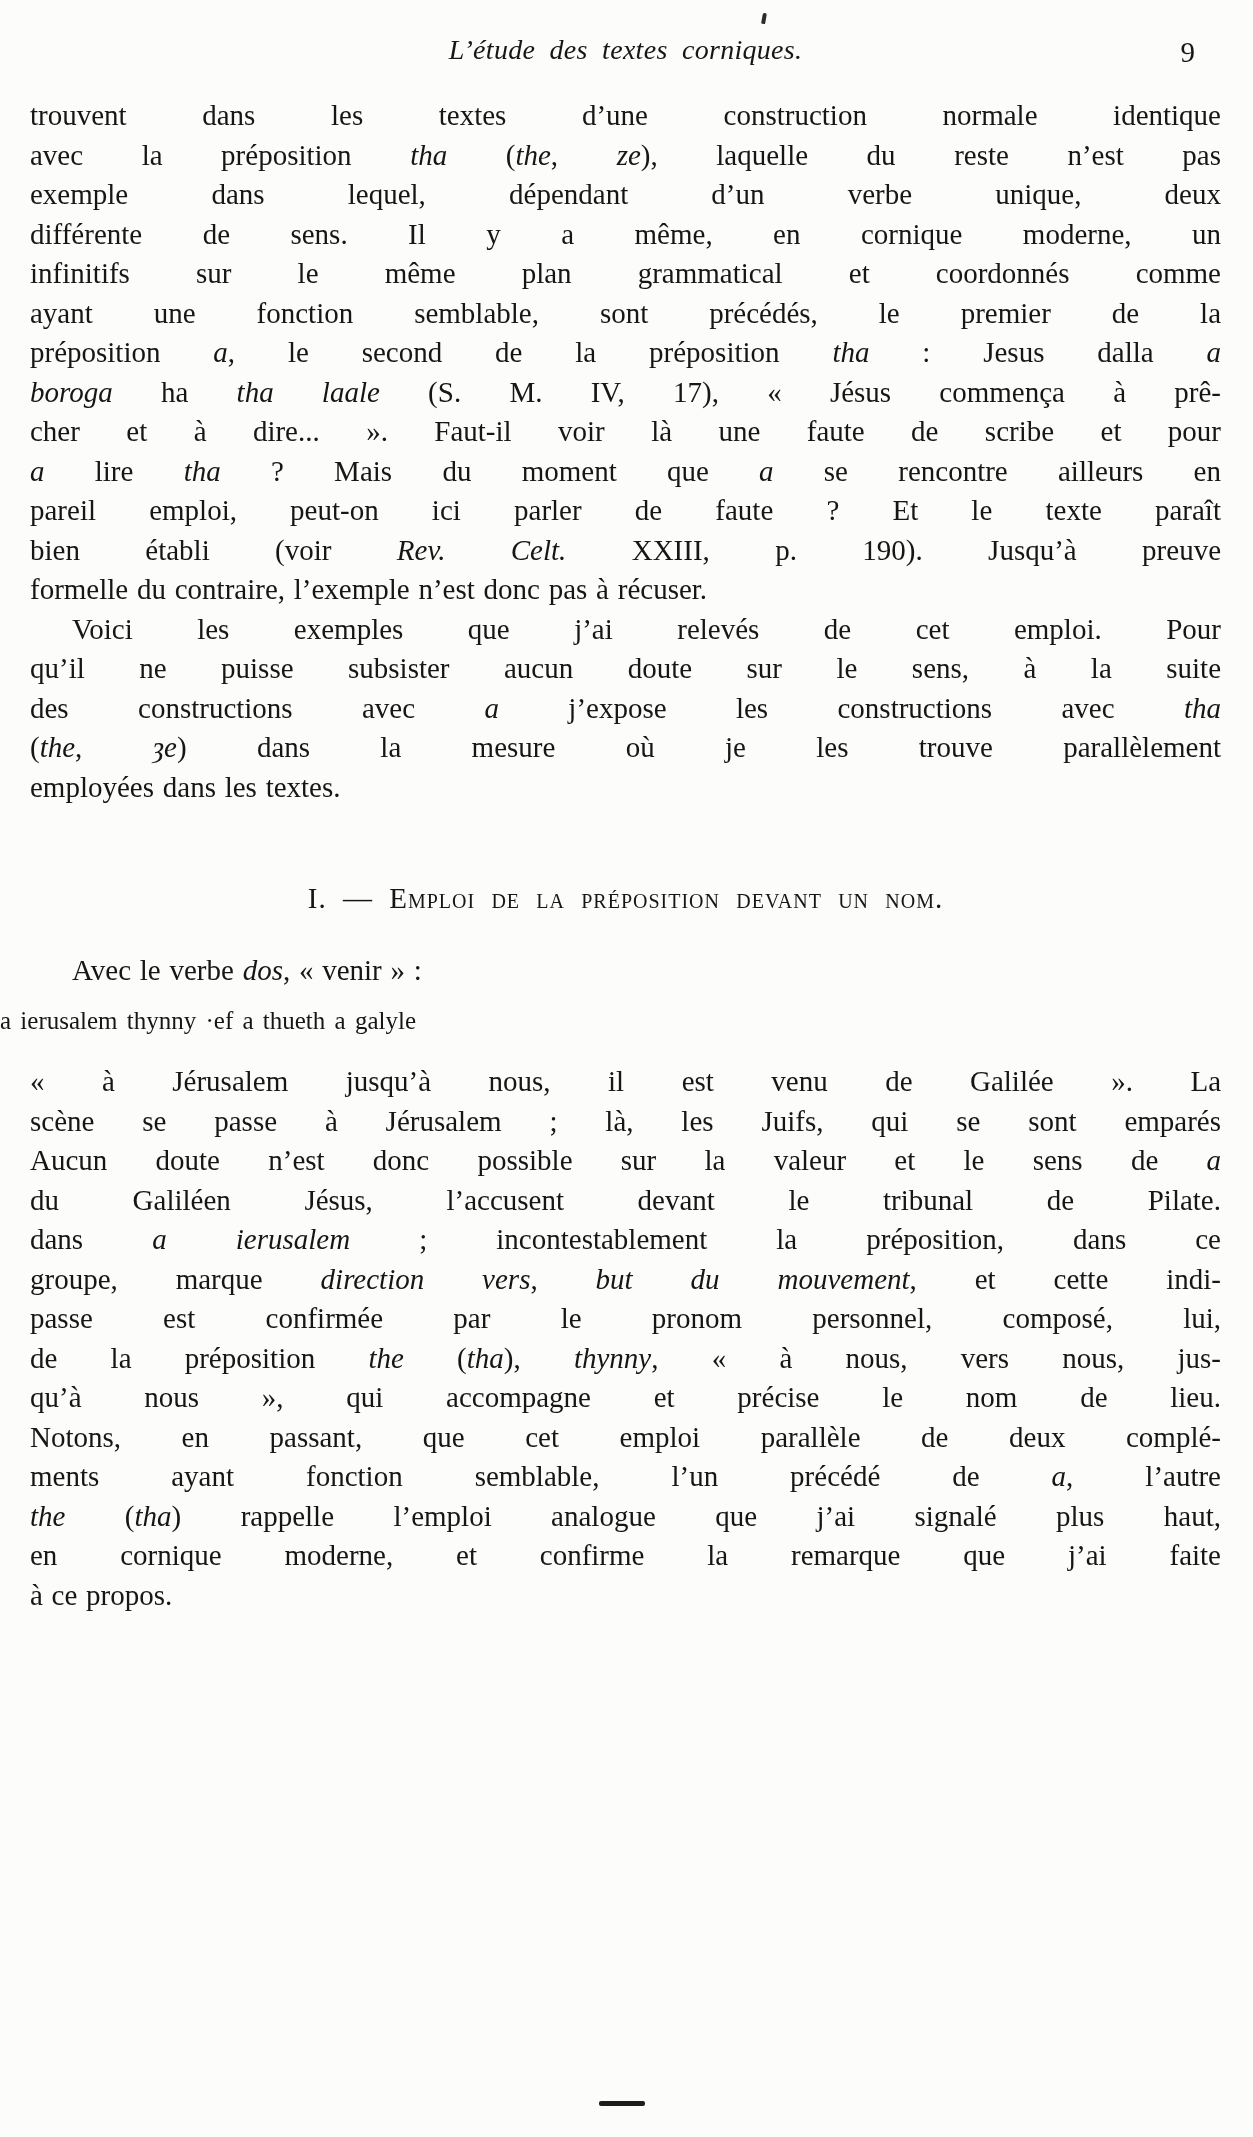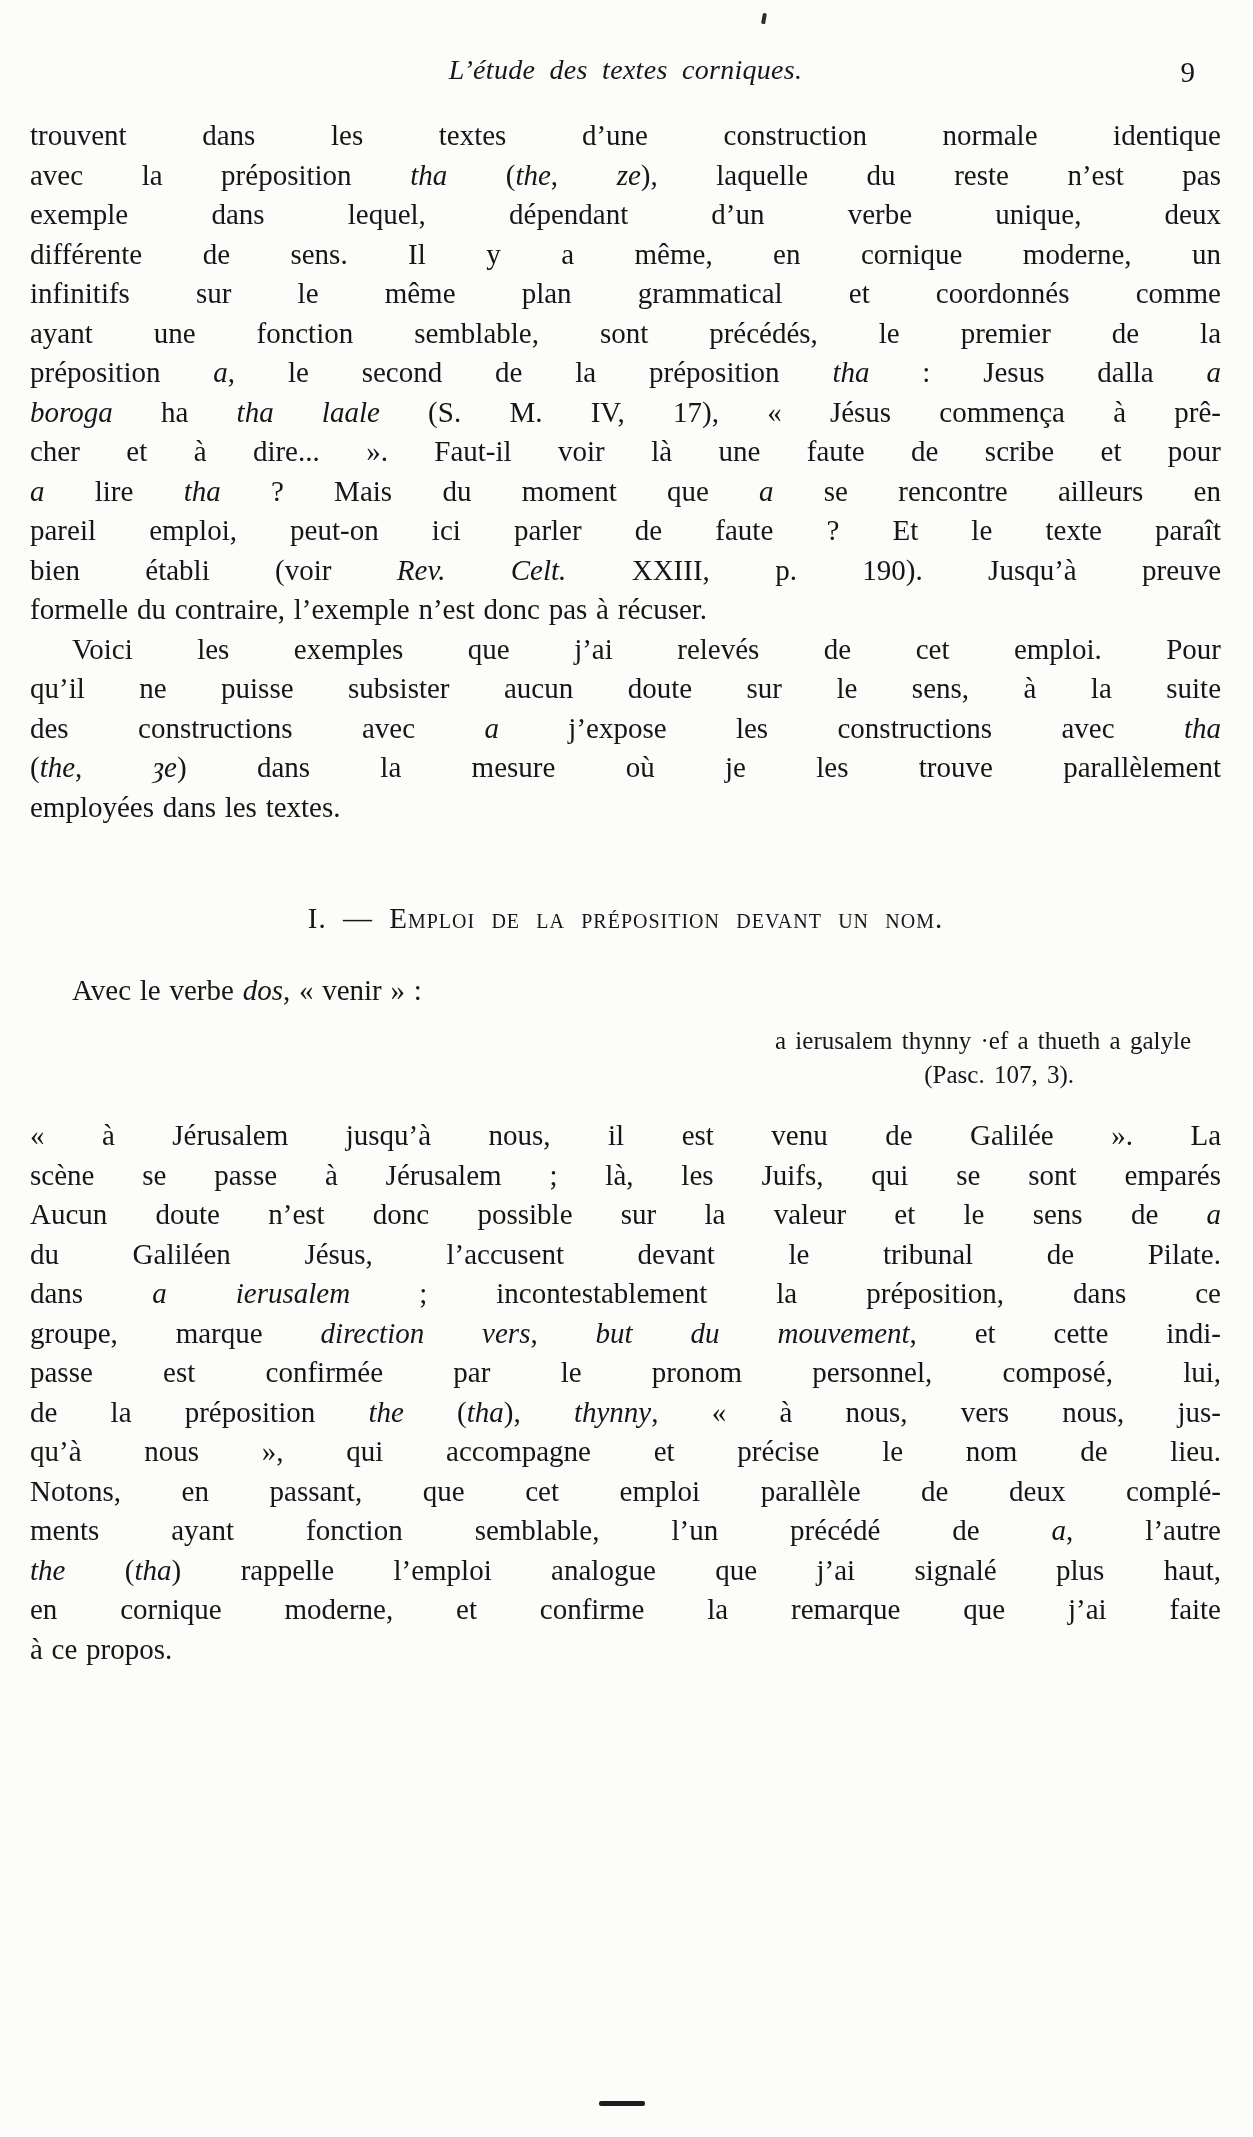--- a/index.html
+++ b/index.html
@@ -15,21 +15,20 @@
   }
   .content { padding: 34px 32px 0 30px; }
 
   .page-header { position: relative; height: 46px; }
   .running-title {
     text-align: center;
     font-style: italic;
     font-size: 28px;
     word-spacing: 7px;
     letter-spacing: 0.3px;
-    margin-top: 20px;
   }
   .page-number {
     position: absolute;
     right: 26px;
     top: 2px;
     font-size: 29px;
   }
 
   .page-body {
     margin-top: 16px;
@@ -46,21 +45,21 @@
     margin-top: 72px;
     margin-bottom: 32px;
     text-align: center;
     font-variant: small-caps;
     font-size: 29px;
     word-spacing: 8px;
     letter-spacing: 1px;
   }
 
   .quote { margin: 14px 0 24px; font-size: 25px; line-height: 34px; word-spacing: 3px; }
-  .quote-line { text-align: right; transform: translateX(-30px); }
+  .quote-line { text-align: left; transform: translateX(-30px); }
   .quote-ref { text-align: right; padding-right: 147px; }
 
   .artifact-top {
     position: absolute;
     left: 762px;
     top: 13px;
     width: 4px;
     height: 11px;
     background: #2c2c2c;
     border-radius: 2px 2px 1px 1px;
@@ -110,21 +109,20 @@
           <div class="line justify"><span>des constructions avec </span><em>a</em><span> j’expose les constructions avec </span><em>tha</em></div>
           <div class="line justify"><span>(</span><em>the</em><span>, </span><em>ȝe</em><span>) dans la mesure où je les trouve parallèlement</span></div>
           <div class="line"><span>employées dans les textes.</span></div>
         </div>
         <div class="section-heading">I. — Emploi de la préposition devant un nom.</div>
         <div class="para indent">
           <div class="line"><span>Avec le verbe </span><em>dos</em><span>, « venir » :</span></div>
         </div>
         <div class="quote">
           <div class="quote-line">a ierusalem thynny ·ef a thueth a galyle</div>
-          <div class="quote-ref">(Pasc. 107, 3).</div>
         </div>
         <div class="para">
           <div class="line justify"><span>« à Jérusalem jusqu’à nous, il est venu de Galilée ». La</span></div>
           <div class="line justify"><span>scène se passe à Jérusalem ; là, les Juifs, qui se sont emparés</span></div>
           <div class="line justify"><span>Aucun doute n’est donc possible sur la valeur et le sens de </span><em>a</em></div>
           <div class="line justify"><span>du Galiléen Jésus, l’accusent devant le tribunal de Pilate.</span></div>
           <div class="line justify"><span>dans </span><em>a ierusalem</em><span> ; incontestablement la préposition, dans ce</span></div>
           <div class="line justify"><span>groupe, marque </span><em>direction vers</em><span>, </span><em>but du mouvement</em><span>, et cette indi-</span></div>
           <div class="line justify"><span>passe est confirmée par le pronom personnel, composé, lui,</span></div>
           <div class="line justify"><span>de la préposition </span><em>the</em><span> (</span><em>tha</em><span>), </span><em>thynny</em><span>, « à nous, vers nous, jus-</span></div>

